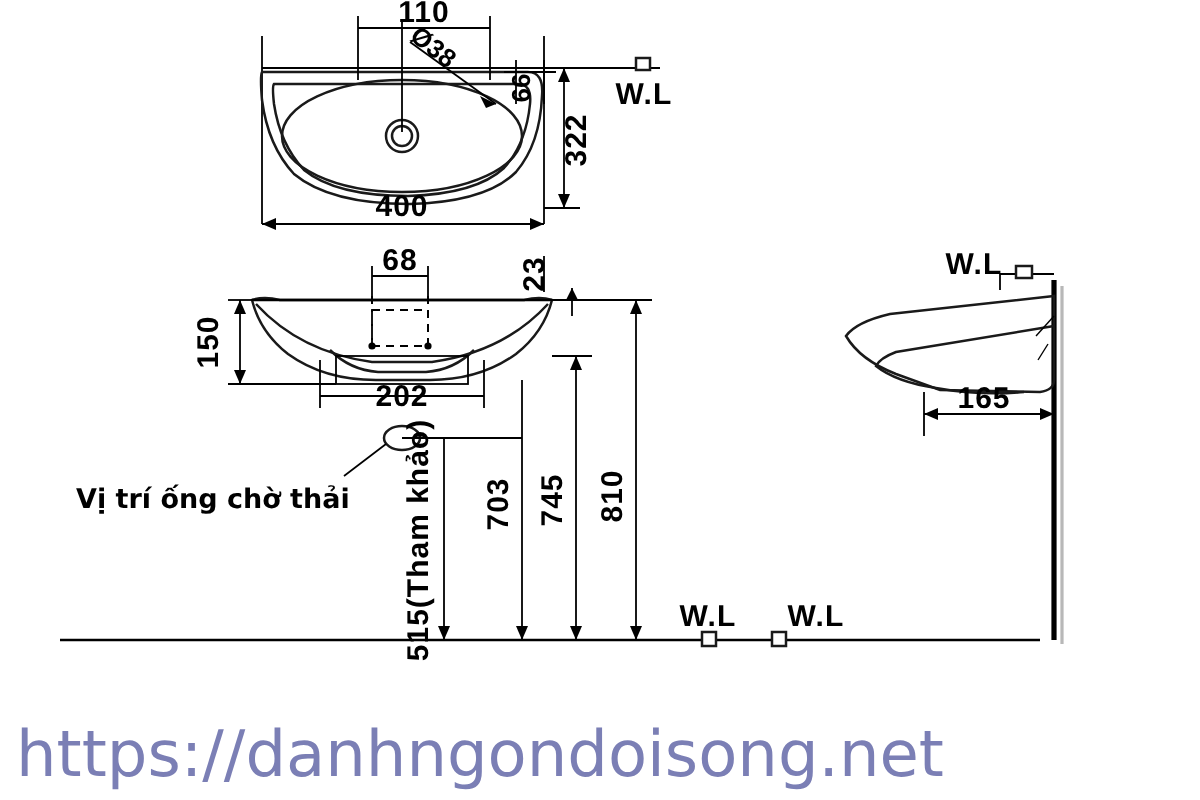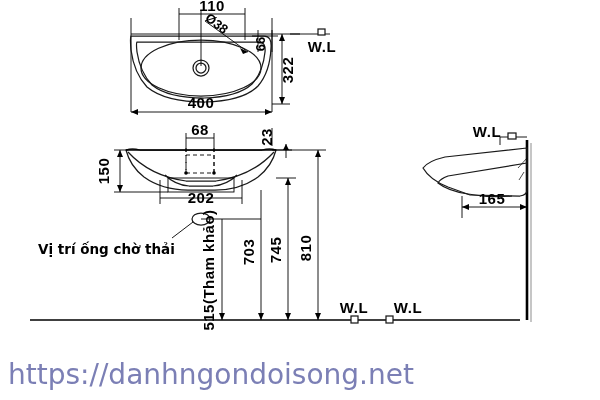--- a/index.html
+++ b/index.html
@@ -59,21 +59,21 @@
   .thick { stroke-width: 2.6; }
   .obj { stroke: #1a1a1a; stroke-width: 1.25; fill: none; }
   .objfill { stroke: #1a1a1a; stroke-width: 1.25; fill: #ffffff; }
   .dash { stroke: #000000; stroke-width: 0.9; fill: none; stroke-dasharray: 4 3; }
   .shadow { stroke: #b8b8b8; stroke-width: 1.6; fill: none; }
   .watermark {
     position: absolute;
     left: 8px;
     top: 358px;
     font-family: "DejaVu Sans", sans-serif;
-    font-size: 28px;
+    font-size: 32px;
     font-weight: 400;
     color: #7b7fb5;
     letter-spacing: 0px;
     white-space: nowrap;
   }
 </style>
 </head>
 <body>
 
 <div id="drawing-root">

